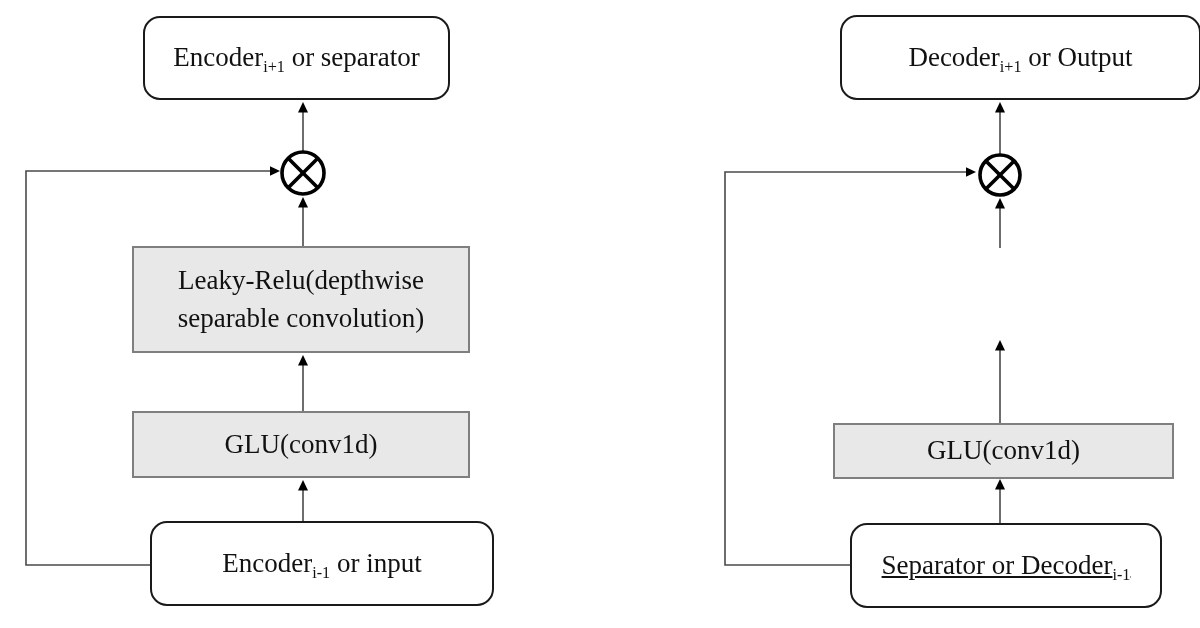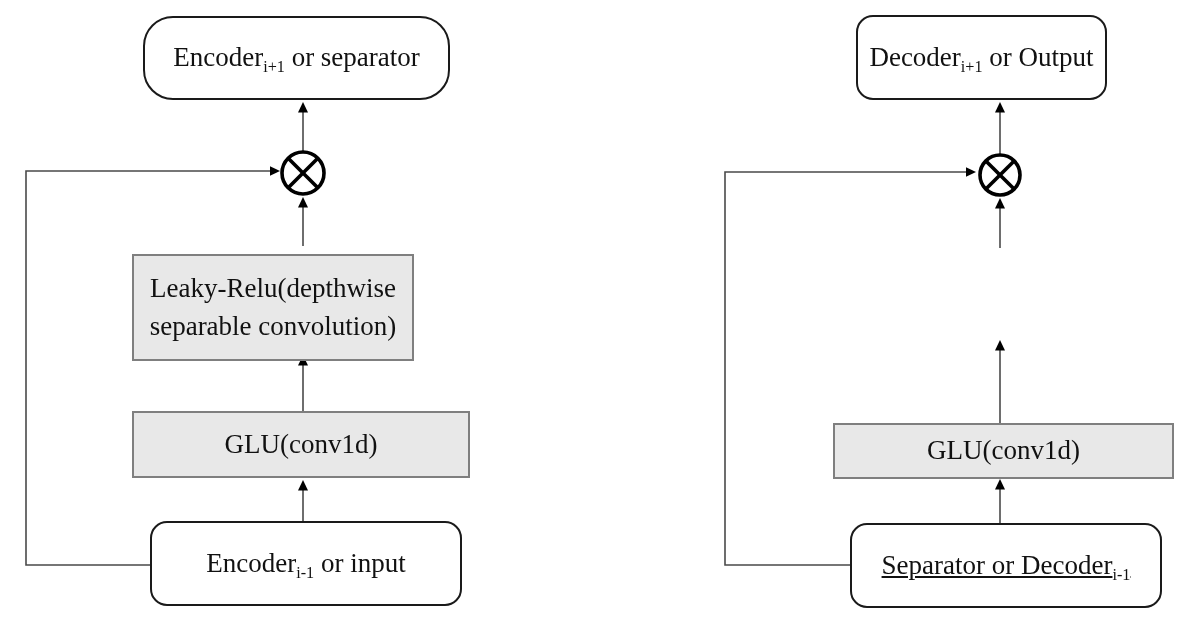--- a/index.html
+++ b/index.html
@@ -98,37 +98,37 @@
       <path class="wire" d="M1000,523 L1000,481" marker-end="url(#ah)"></path>
       <path class="wire" d="M850,565 L725,565 L725,172 L974,172" marker-end="url(#ah)"></path>
       <g>
         <circle class="mult-circle" cx="1000" cy="175" r="20"></circle>
         <line class="mult-x" x1="985.9" y1="160.9" x2="1014.1" y2="189.1"></line>
         <line class="mult-x" x1="1014.1" y1="160.9" x2="985.9" y2="189.1"></line>
       </g>
     </g>
   </svg>
 
-  <div class="node rounded" style="left:143px; top:16px; width:307px; height:84px;border-radius:30px;">
+  <div class="node rounded" style="left:143px; top:16px; width:307px; height:84px;">
     <span class="lbl"><span>Encoder</span><sub>i+1</sub><span> or separator</span></span>
   </div>
 
-  <div class="node op" style="left:132px; top:254px; width:282px; height:107px;">
+  <div class="node op" style="left:132px; top:246px; width:338px; height:107px;">
     <span class="lbl">Leaky-Relu(depthwise separable convolution)</span>
   </div>
 
   <div class="node op" style="left:132px; top:411px; width:338px; height:67px;">
     <span class="lbl">GLU(conv1d)</span>
   </div>
 
-  <div class="node rounded" style="left:150px; top:521px; width:312px; height:85px;">
+  <div class="node rounded" style="left:150px; top:521px; width:344px; height:85px;">
     <span class="lbl"><span>Encoder</span><sub>i-1</sub><span> or input</span></span>
   </div>
 
-  <div class="node rounded" style="left:840px; top:15px; width:251px; height:85px;margin-left:16px;">
+  <div class="node rounded" style="left:840px; top:15px; width:361px; height:85px;">
     <span class="lbl"><span>Decoder</span><sub>i+1</sub><span> or Output</span></span>
   </div>
 
 
   <div class="node op" style="left:833px; top:423px; width:341px; height:56px;">
     <span class="lbl">GLU(conv1d)</span>
   </div>
 
   <div class="node rounded" style="left:850px; top:523px; width:312px; height:85px;text-decoration:underline;">
     <span class="lbl"><span>Separator or Decoder</span><sub>i-1</sub><span></span></span>

